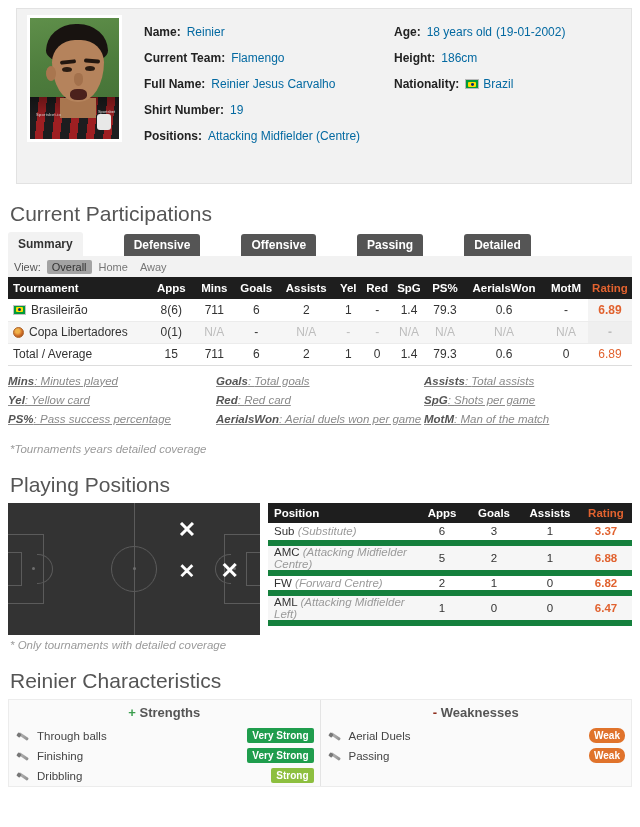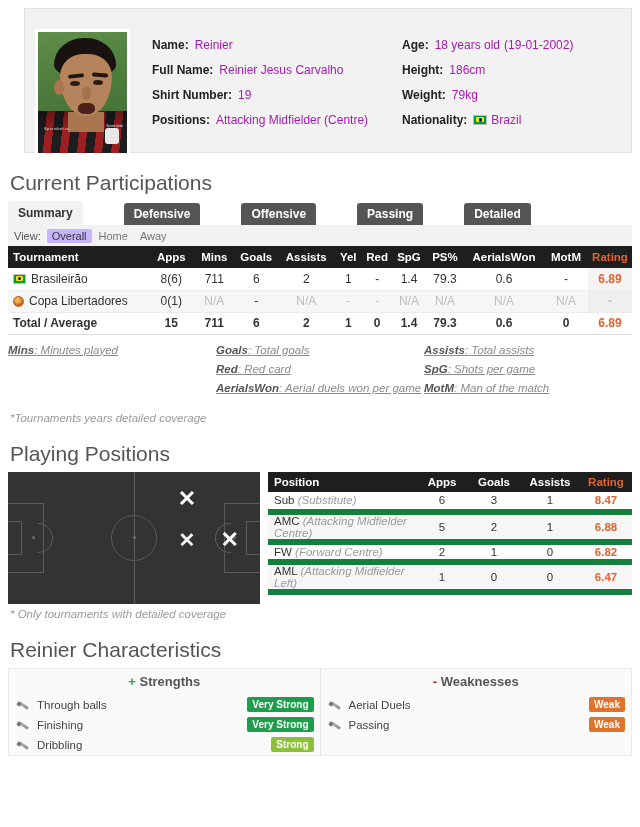--- a/index.html
+++ b/index.html
@@ -8,26 +8,26 @@
     width:640px; height:827px;
     background:#ffffff;
     font-family:"Liberation Sans", sans-serif;
     font-size:12px;
     color:#333;
     overflow:hidden;
   }
 
   
   .player-header {
-    margin:8px 8px 0 24px;
+    margin:8px 8px 0 16px;
     background:#f2f2f2;
     border:1px solid #e2e2e2;
-    height:145px;
+    height:176px;
     display:flex;
-    padding:20px 10px;
+    padding:6px 10px;
   }
   .player-photo {
     width:95px; height:127px;
     border:3px solid #ffffff;
     background:#4a7a3a;
     position:relative;
     overflow:hidden;
     flex:0 0 auto;
   }
   .ph-grass { position:absolute; inset:0;
@@ -58,21 +58,21 @@
   .ph-sponsor { position:absolute; left:6px; bottom:22px; font-size:4px; color:#ddd;
     letter-spacing:.3px; font-family:"Liberation Sans", sans-serif; }
   .ph-sponsor2 { position:absolute; right:4px; bottom:25px; font-size:4px; color:#ddd; }
 
   .info-cols { display:flex; flex:1; padding-left:22px; padding-top:4px; }
   .info-col { display:flex; flex-direction:column; }
   .info-col.left { width:250px; }
   .info-col.right { flex:1; }
   .info-row { height:26px; display:flex; align-items:center; white-space:nowrap; }
   .info-label { font-weight:bold; color:#222; font-size:12px; margin-right:6px; }
-  .info-value { color:#a21caf; font-size:12px; }
+  .info-value { color:#0369a1; font-size:12px; }
   .flag {
     display:inline-block; width:14px; height:10px; vertical-align:-1px;
     background:#009b3a; border:1px solid #b9b9b9; position:relative; margin-right:4px;
   }
   .flag::before { content:""; position:absolute; left:2px; top:1.5px; width:8px; height:5px;
     background:#ffdf00; transform:skewX(0deg); border-radius:1px; }
   .flag::after { content:""; position:absolute; left:4.5px; top:2.7px; width:3.4px; height:3.2px;
     background:#002776; border-radius:50%; }
 
   
@@ -90,40 +90,40 @@
     margin-right:3px; cursor:pointer;
   }
   .tab.active { background:#f2f2f2; color:#333; height:24px; line-height:24px; }
 
   .view-bar {
     margin:0 8px; background:#f2f2f2; height:21px; display:flex; align-items:center;
     padding-left:6px; font-size:11px; color:#666;
   }
   .view-bar .vlabel { margin-right:6px; color:#555; }
   .view-opt { padding:1px 5px; margin-right:2px; color:#777; cursor:pointer; }
-  .view-opt.active { background:#c4b5fd; color:#333; border-radius:2px; }
+  .view-opt.active { background:#a3a3a3; color:#333; border-radius:2px; }
 
   
   table.stats { margin:0 8px; width:624px; border-collapse:collapse; font-size:12px; }
   table.stats thead th {
     background:#1e1e1e; color:#ffffff; font-weight:bold; font-size:11.5px;
     height:22px; padding:0 4px; text-align:center; white-space:nowrap;
   }
   table.stats thead th.tname { text-align:left; padding-left:5px; }
   table.stats thead th.rating { color:#e1622f; background:#1e1e1e; }
   table.stats tbody td {
     height:22px; padding:0 4px; text-align:center; border-bottom:1px solid #ececec;
     white-space:nowrap; color:#333;
   }
   table.stats tbody td.tname { text-align:left; padding-left:5px; }
   table.stats tr.alt td { background:#f6f6f6; }
   table.stats td.rating-cell { color:#e1622f; font-weight:bold; background:#f4f4f4; }
   table.stats tr.alt td.rating-cell { background:#efefef; }
   table.stats td.na { color:#bdbdbd; }
-  table.stats tr.total td { font-weight:bold; border-bottom:1px solid #ddd; background:#fff; }
+  table.stats tr.total td { font-weight:normal; border-bottom:1px solid #ddd; background:#fff; }
   table.stats tr.total td.rating-cell { background:#fff; }
   .col-apps{width:46px}.col-mins{width:40px}.col-goals{width:44px}.col-assists{width:56px}
   .col-yel{width:28px}.col-red{width:28px}.col-spg{width:34px}.col-ps{width:38px}
   .col-aw{width:80px}.col-motm{width:44px}.col-rating{width:44px}
 
   .tourn-icon { display:inline-block; width:13px; height:10px; vertical-align:-1px; margin-right:5px;
     position:relative; }
   .tourn-icon.br { background:#009b3a; border:1px solid #c3c3c3; }
   .tourn-icon.br::before{content:"";position:absolute;left:2px;top:1px;width:7px;height:5px;background:#ffdf00;border-radius:1px;}
   .tourn-icon.br::after{content:"";position:absolute;left:4px;top:2.2px;width:3px;height:3px;background:#002776;border-radius:50%;}
@@ -198,21 +198,21 @@
   .char-icon { width:14px; height:14px; flex:0 0 auto; margin-right:6px; position:relative; }
   .char-icon::before { content:""; position:absolute; left:1px; top:6px; width:11px; height:3px;
     background:linear-gradient(90deg,#b9b9b9,#8f8f8f); transform:rotate(35deg); border-radius:1px; }
   .char-icon::after { content:""; position:absolute; left:0px; top:4px; width:4px; height:4px;
     background:#777; transform:rotate(35deg); border-radius:1px; }
   .char-name { flex:1; font-size:11.5px; color:#444; }
   .badge { font-size:10px; font-weight:bold; color:#fff; padding:1px 5px; border-radius:2px;
     line-height:13px; white-space:nowrap; }
   .badge.verystrong { background:#1f9d4d; }
   .badge.strong { background:#8dbf3f; }
-  .badge.weak { background:#e0732b; }
+  .badge.weak { background:#e0732b;border-radius:7px; }
 </style>
 </head>
 <body>
 
 <div class="player-header">
   <div class="player-photo">
     <div class="ph-grass"></div>
     <div class="ph-shirt"></div>
     <div class="ph-shirt-sh"></div>
     <div class="ph-neck"></div>
@@ -230,20 +230,24 @@
     <div class="ph-sponsor2">Sportsbet</div>
   </div>
 
   <div class="info-cols">
     <div class="info-col left">
       <div class="info-row">
         <span class="info-label">Name:</span>
         <span class="info-value">Reinier</span>
       </div>
       <div class="info-row">
+        <span class="info-label">Current Team:</span>
+        <span class="info-value">Flamengo</span>
+      </div>
+      <div class="info-row">
         <span class="info-label">Full Name:</span>
         <span class="info-value">Reinier Jesus Carvalho</span>
       </div>
       <div class="info-row">
         <span class="info-label">Shirt Number:</span>
         <span class="info-value">19</span>
       </div>
       <div class="info-row">
         <span class="info-label">Positions:</span>
         <span class="info-value">Attacking Midfielder (Centre)</span>
@@ -252,24 +256,20 @@
 
     <div class="info-col right">
       <div class="info-row">
         <span class="info-label">Age:</span>
         <span class="info-value">18 years old</span>
         <span class="info-value dob" style="margin-left:4px">(19-01-2002)</span>
       </div>
       <div class="info-row">
         <span class="info-label">Height:</span>
         <span class="info-value">186cm</span>
-      </div>
-      <div class="info-row">
-        <span class="info-label">Weight:</span>
-        <span class="info-value">79kg</span>
       </div>
       <div class="info-row">
         <span class="info-label">Nationality:</span>
         <span class="flag"></span>
         <span class="info-value">Brazil</span>
       </div>
     </div>
   </div>
 </div>
 
@@ -355,20 +355,26 @@
       <td class="rating-cell">6.89</td>
     </tr>
   </tbody>
 </table>
 
 <div class="legend">
   <div class="legend-col">
     <div class="legend-item">
       <b>Mins</b>: <span>Minutes played</span>
     </div>
+    <div class="legend-item">
+      <b>Yel</b>: <span>Yellow card</span>
+    </div>
+    <div class="legend-item">
+      <b>PS%</b>: <span>Pass success percentage</span>
+    </div>
   </div>
   <div class="legend-col">
     <div class="legend-item">
       <b>Goals</b>: <span>Total goals</span>
     </div>
     <div class="legend-item">
       <b>Red</b>: <span>Red card</span>
     </div>
     <div class="legend-item">
       <b>AerialsWon</b>: <span>Aerial duels won per game</span>
@@ -421,21 +427,21 @@
     </thead>
     <tbody>
       <tr>
         <td class="pos">
           <span>Sub</span>
           <i>(Substitute)</i>
         </td>
         <td>6</td>
         <td>3</td>
         <td>1</td>
-        <td class="rat">8.47</td>
+        <td class="rat">3.37</td>
       </tr>
       <tr class="alt">
         <td class="pos">
           <span>AMC</span>
           <i>(Attacking Midfielder Centre)</i>
         </td>
         <td>5</td>
         <td>2</td>
         <td>1</td>
         <td class="rat">6.88</td>

